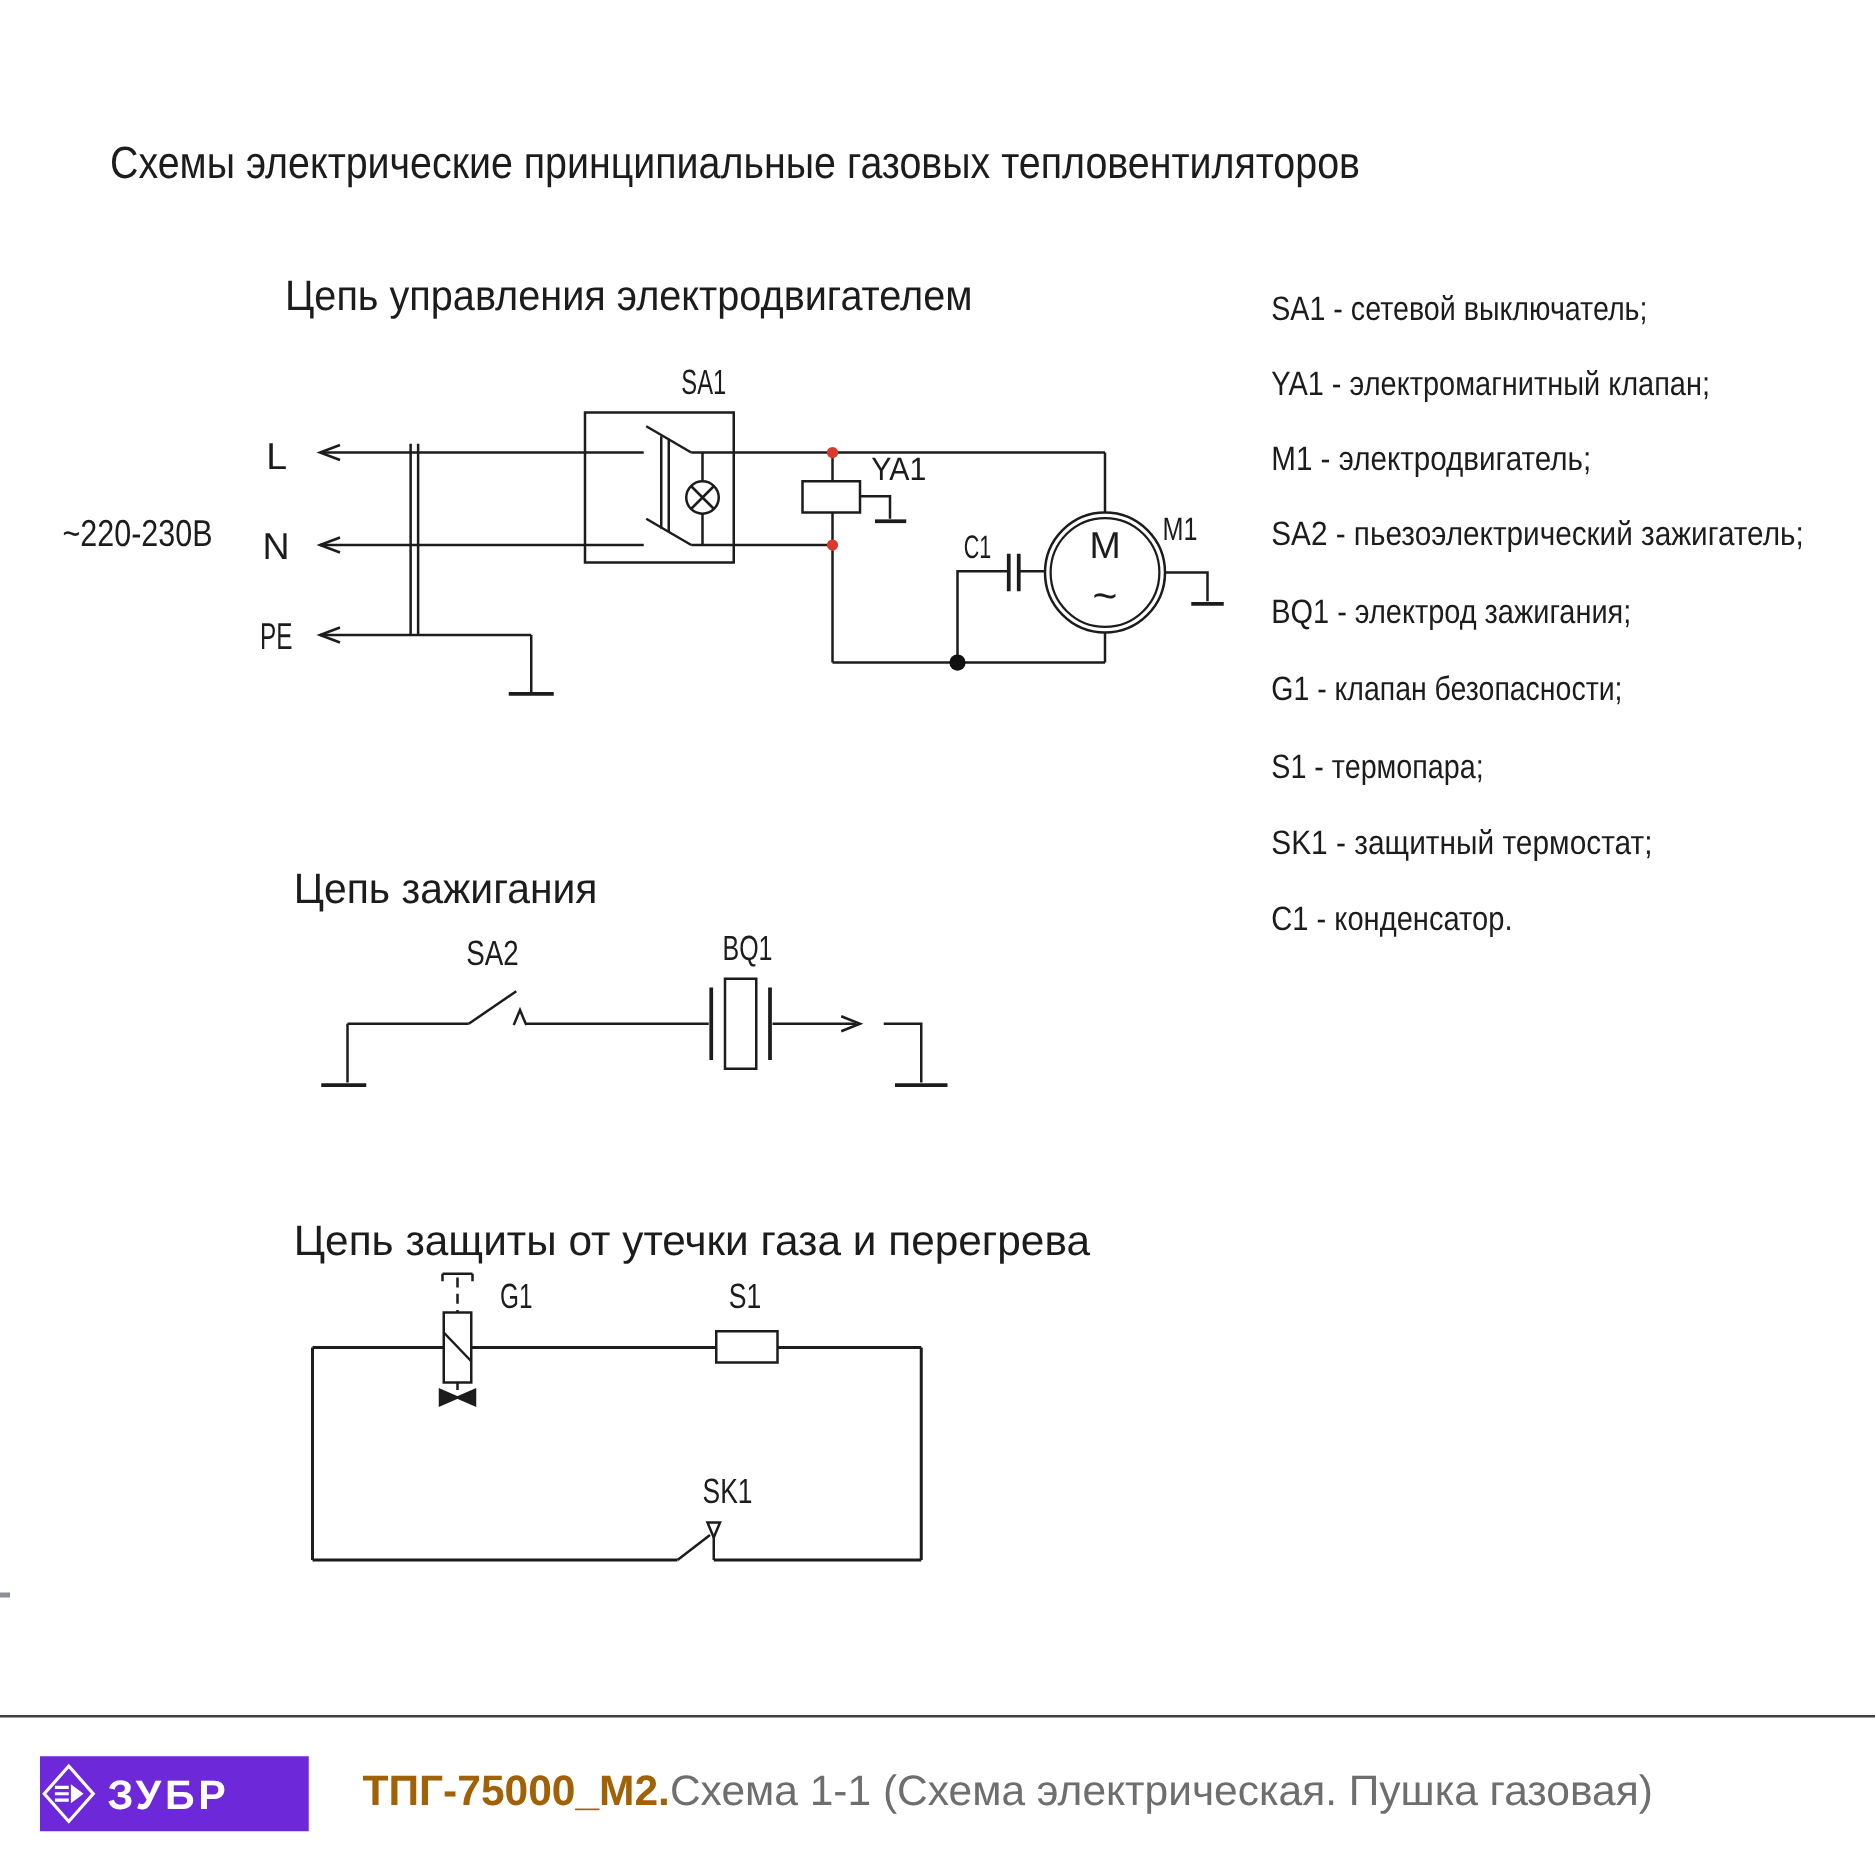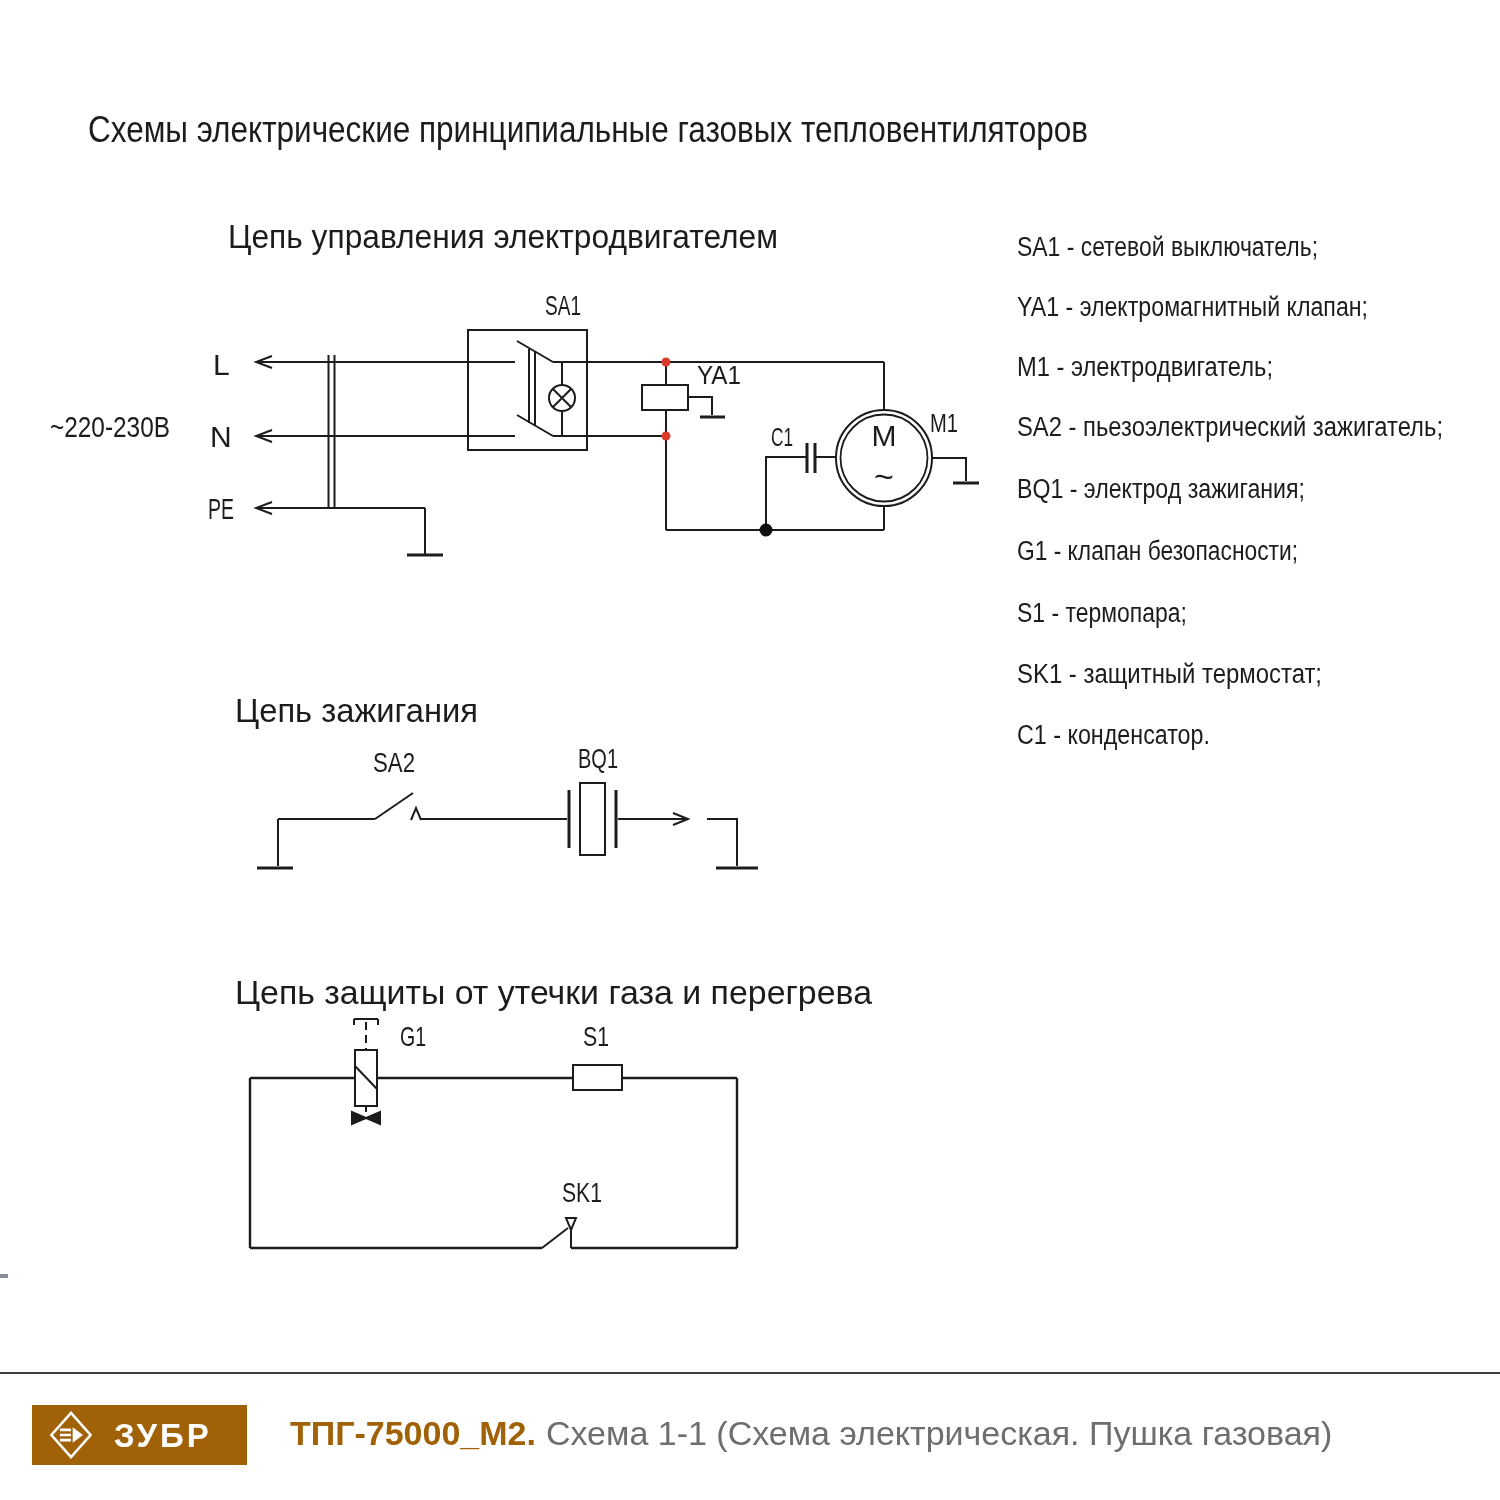--- a/index.html
+++ b/index.html
@@ -2,26 +2,26 @@
 <html><head>
 <meta charset="utf-8">
 <style>
   html,body{margin:0;padding:0;background:#ffffff;}
   .page{position:relative;width:1500px;height:1500px;background:#ffffff;overflow:hidden;
         font-family:"Liberation Sans",sans-serif;}
   svg text{fill:#1c1c1c;font-family:"Liberation Sans",sans-serif;}
   .schematic{position:absolute;left:0;top:0;}
   .footer-sep{position:absolute;left:0;top:1372px;width:1500px;height:2px;background:#3f3f3f;}
   .left-tick{position:absolute;left:0;top:1274px;width:8px;height:4px;background:#8a8f98;}
-  .logo{position:absolute;left:32px;top:1405px;width:215px;height:60px;background:#a16207;
-        display:flex;align-items:center;justify-content:flex-start;gap:20px;padding-left:16px;box-sizing:border-box;}
+  .logo{position:absolute;left:32px;top:1405px;width:215px;height:60px;background:#6d28d9;
+        display:flex;align-items:center;justify-content:flex-start;gap:8px;padding-left:0;box-sizing:border-box;}
   .logo .brand{color:#ffffff;font-weight:700;font-size:33px;letter-spacing:3px;line-height:1;}
   .footer-line{position:absolute;left:290px;top:1413px;white-space:nowrap;font-size:34px;line-height:40px;}
   .footer-line .model{color:#a16207;font-weight:700;}
-  .footer-line .caption{color:#6e6e6e;font-weight:400;margin-left:10px;}
+  .footer-line .caption{color:#6e6e6e;font-weight:400;margin-left:0;}
 </style>
 </head>
 <body>
 
 <div class="page">
 
   <svg class="schematic" width="1500" height="1500" viewBox="0 0 1500 1500">
 
     <text x="88" y="142" font-size="36" textLength="1000" lengthAdjust="spacingAndGlyphs">Схемы электрические принципиальные газовых тепловентиляторов</text>
 

